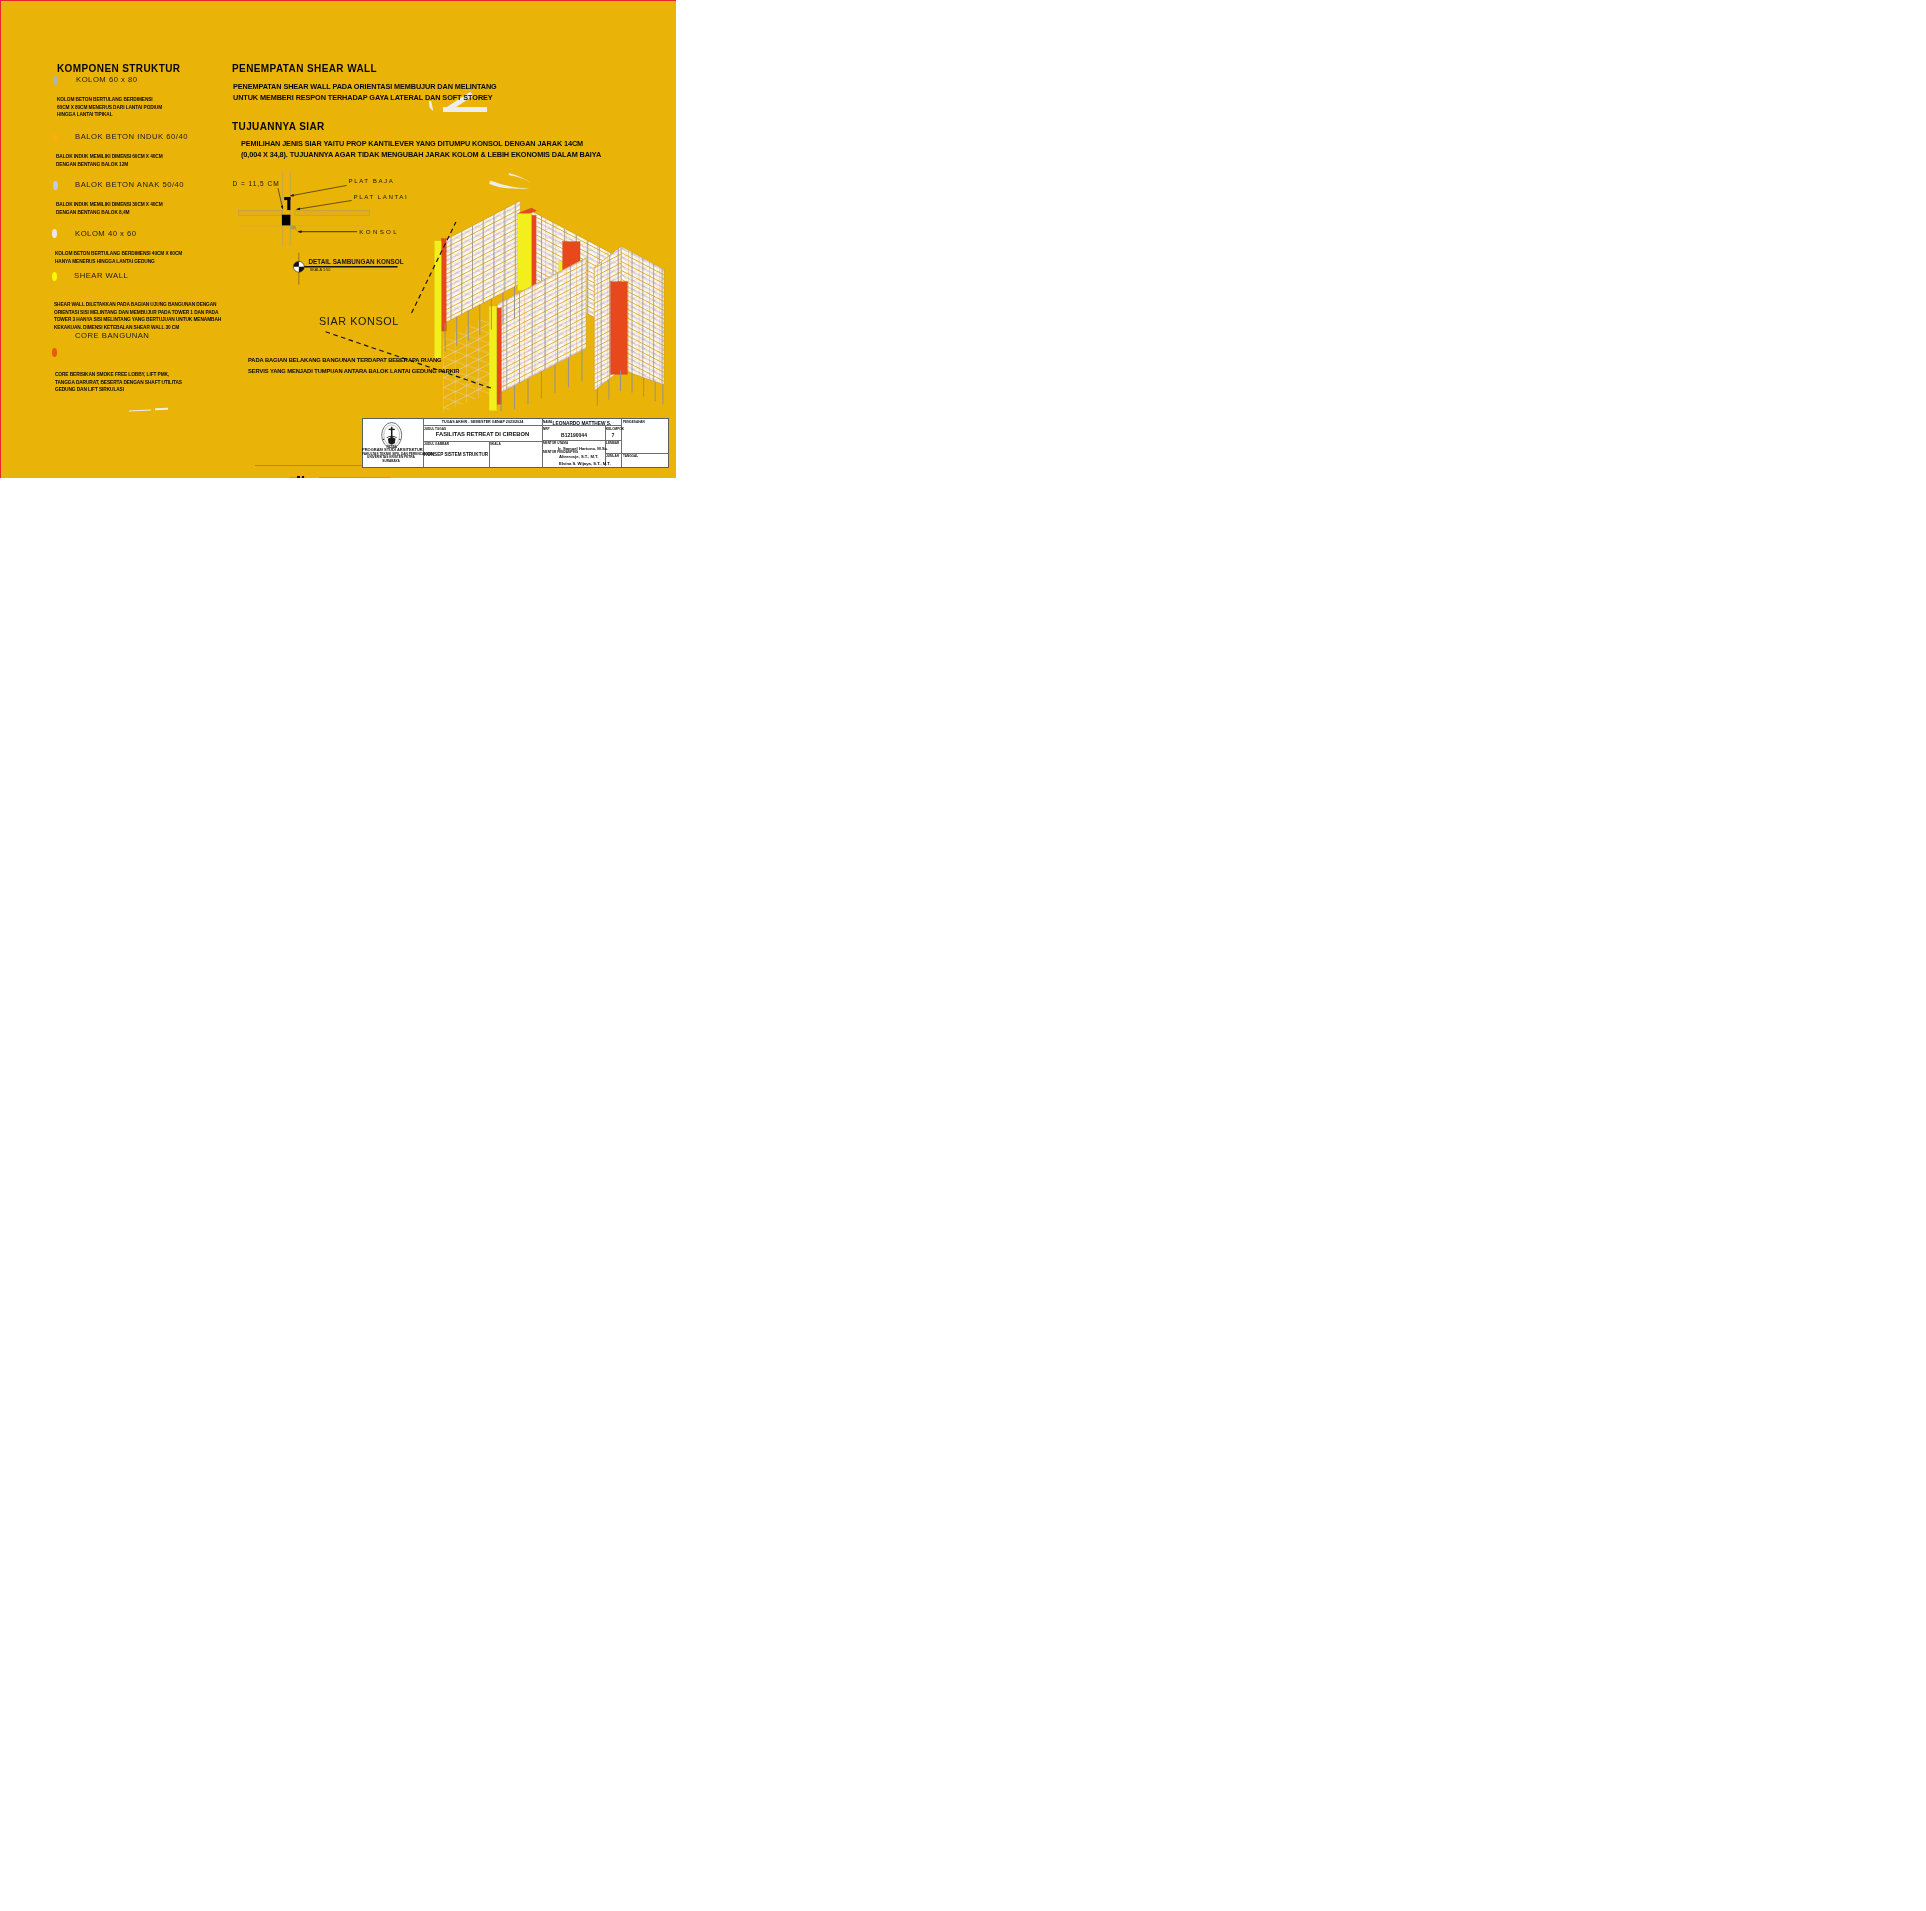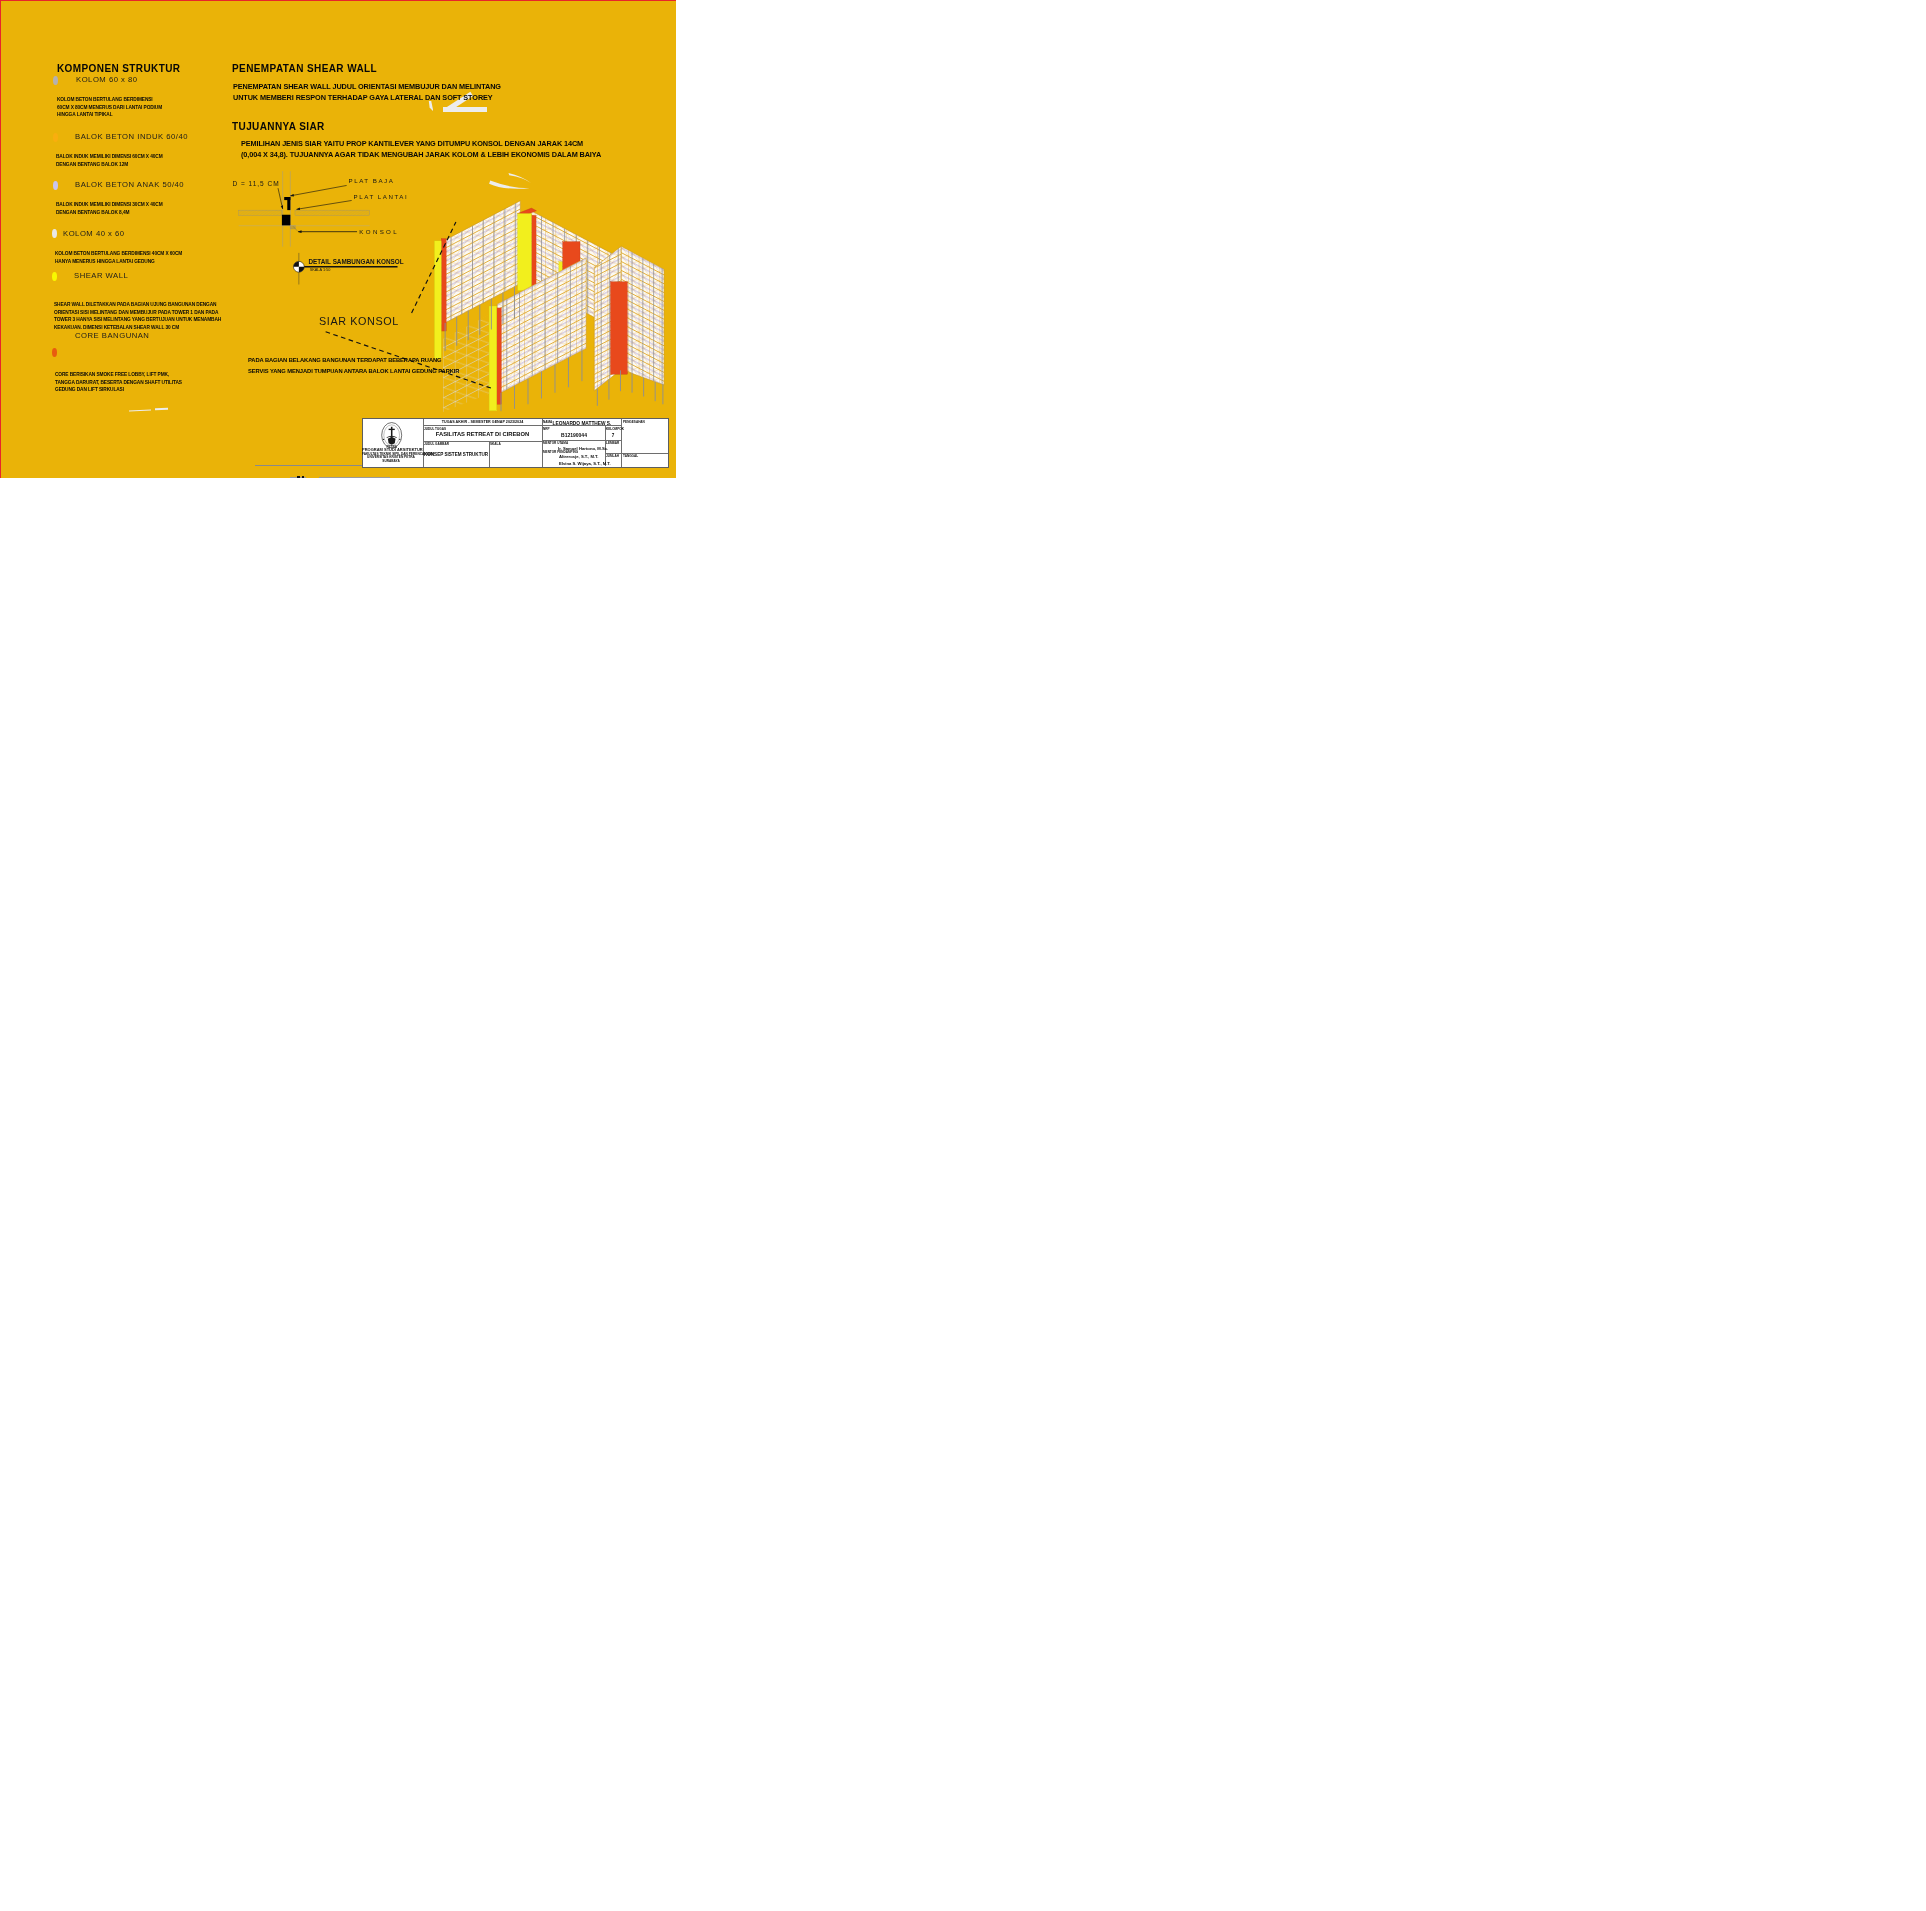--- a/index.html
+++ b/index.html
@@ -60,21 +60,21 @@
   </div>
 
   <div class="abs oval" style="left: 53px; top: 181px; background: rgb(201, 197, 236);"></div>
   <div class="abs legend-label" style="left:75px;top:181px;">BALOK BETON ANAK 50/40</div>
   <div class="abs desc" style="left:56px;top:201px;">
     <div>BALOK INDUK MEMILIKI DIMENSI 30CM X 40CM</div>
     <div>DENGAN BENTANG BALOK 8,4M</div>
   </div>
 
   <div class="abs oval" style="left: 52px; top: 229px; background: rgb(233, 231, 231);"></div>
-  <div class="abs legend-label" style="left:63px;top:230px;text-align:center;">KOLOM 40 x 60</div>
+  <div class="abs legend-label" style="left:75px;top:230px;text-align:center;">KOLOM 40 x 60</div>
   <div class="abs desc" style="left:55px;top:250px;">
     <div>KOLOM BETON BERTULANG BERDIMENSI 40CM X 60CM</div>
     <div>HANYA MENERUS HINGGA LANTAI GEDUNG</div>
   </div>
 
   <div class="abs oval" style="left: 52px; top: 272px; background: rgb(248, 248, 0);"></div>
   <div class="abs legend-label" style="left:74px;top:272px;">SHEAR WALL</div>
   <div class="abs desc" style="left:54px;top:301px;">
     <div>SHEAR WALL DILETAKKAN PADA BAGIAN UJUNG BANGUNAN DENGAN</div>
     <div>ORIENTASI SISI MELINTANG DAN MEMBUJUR PADA TOWER 1 DAN PADA</div>
@@ -85,21 +85,21 @@
   <div class="abs oval" style="left: 52px; top: 348px; background: rgb(232, 92, 15);"></div>
   <div class="abs legend-label" style="left:75px;top:332px;">CORE BANGUNAN</div>
   <div class="abs desc" style="left:55px;top:371px;">
     <div>CORE BERISIKAN SMOKE FREE LOBBY, LIFT PMK,</div>
     <div>TANGGA DARURAT, BESERTA DENGAN SHAFT UTILITAS</div>
     <div>GEDUNG DAN LIFT SIRKULASI</div>
   </div>
 
   <div class="abs h1" style="left:232px;top:64px;">PENEMPATAN SHEAR WALL</div>
   <div class="abs bodytxt" style="left:233px;top:82px;">
-    <div>PENEMPATAN SHEAR WALL JUDUL ORIENTASI MEMBUJUR DAN MELINTANG</div>
+    <div>PENEMPATAN SHEAR WALL PADA ORIENTASI MEMBUJUR DAN MELINTANG</div>
     <div>UNTUK MEMBERI RESPON TERHADAP GAYA LATERAL DAN SOFT STOREY</div>
   </div>
 
   <div class="abs h1" style="left:232px;top:122px;">TUJUANNYA SIAR</div>
   <div class="abs bodytxt" style="left:241px;top:139px;">
     <div>PEMILIHAN JENIS SIAR YAITU PROP KANTILEVER YANG DITUMPU KONSOL DENGAN JARAK 14CM</div>
     <div>(0,004 X 34,8). TUJUANNYA AGAR TIDAK MENGUBAH JARAK KOLOM &amp; LEBIH EKONOMIS DALAM BAIYA</div>
   </div>
 
   <svg class="abs" style="left:231px;top:171px;" width="202" height="116" viewBox="0 0 524 300">

